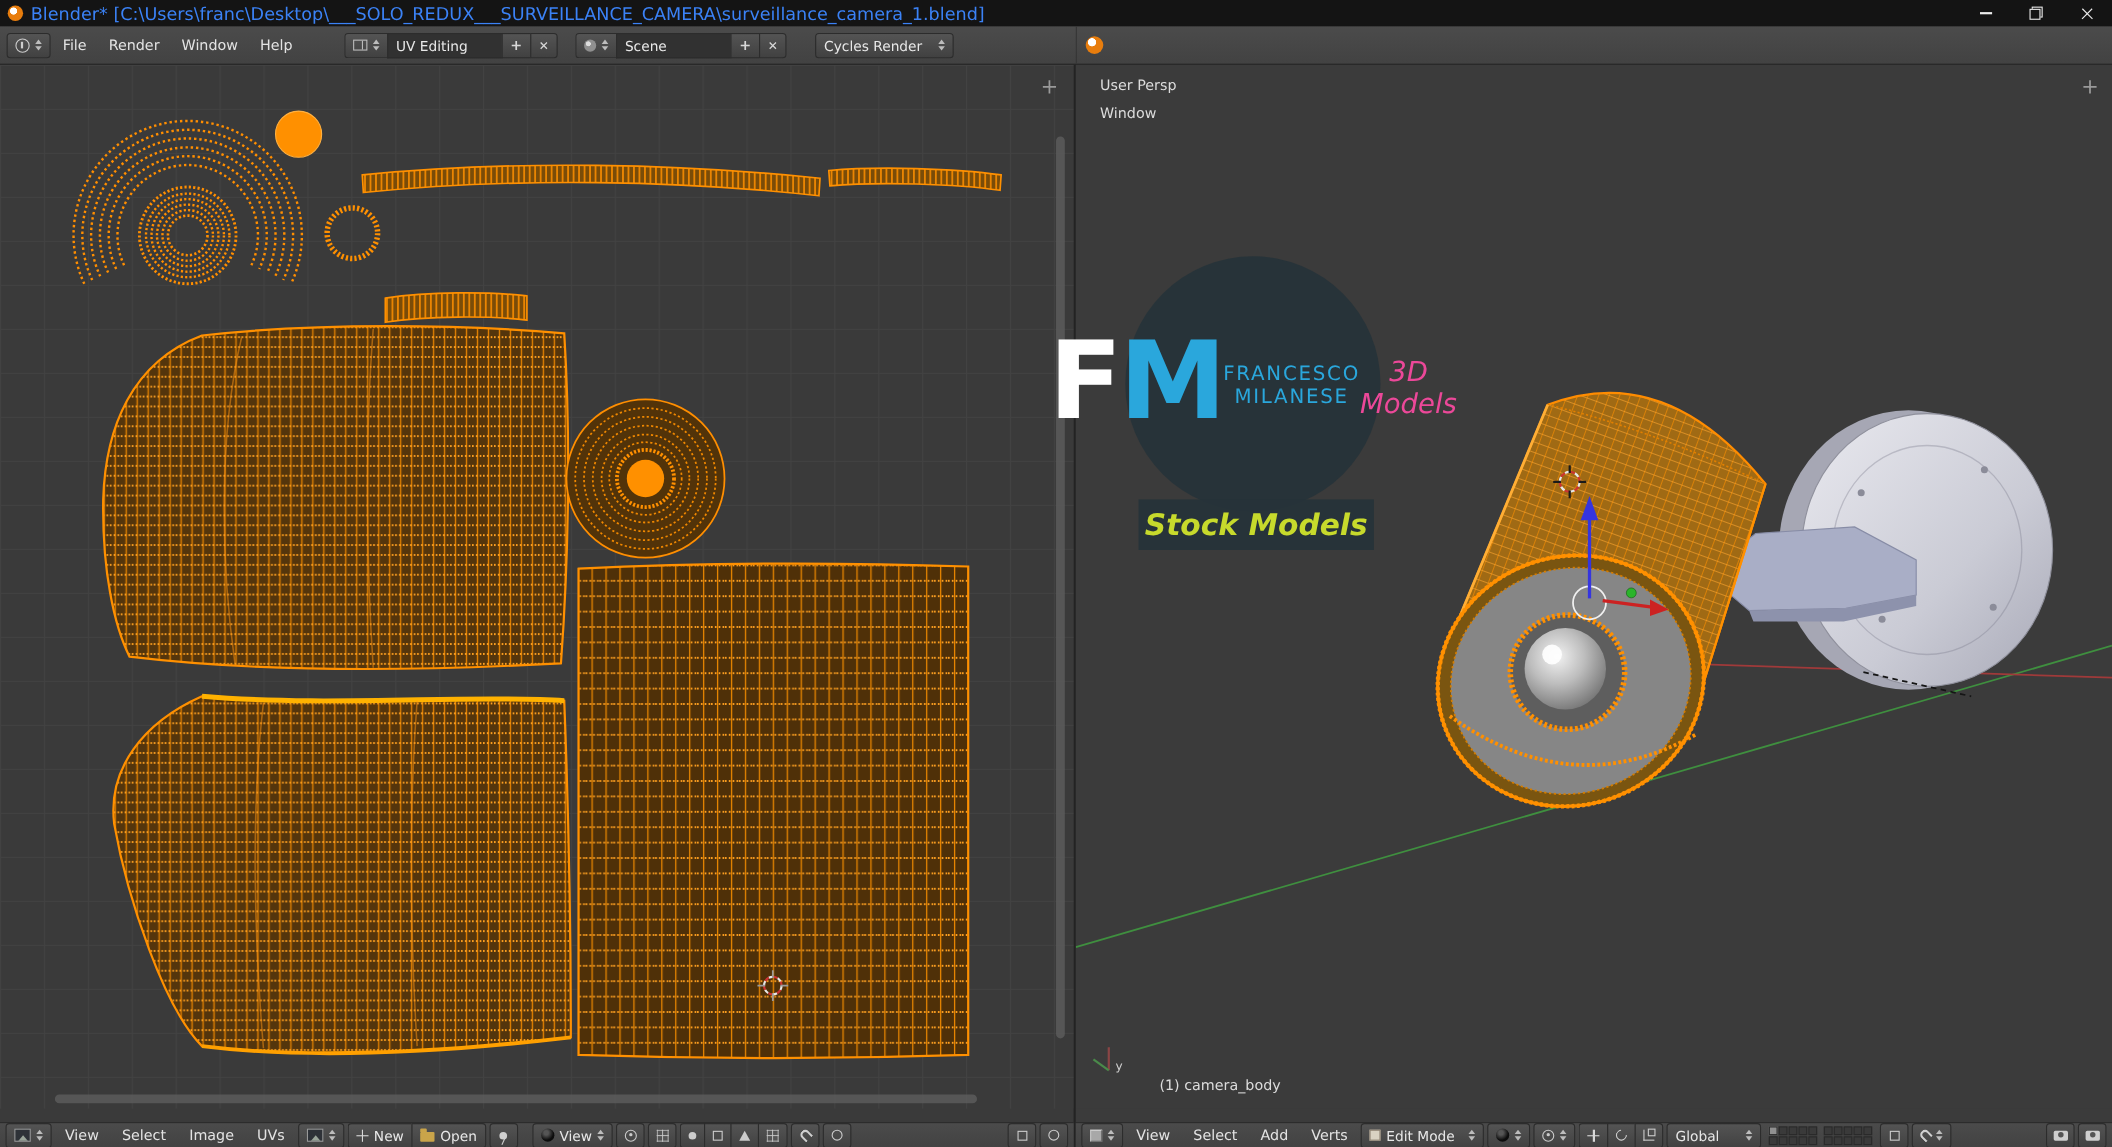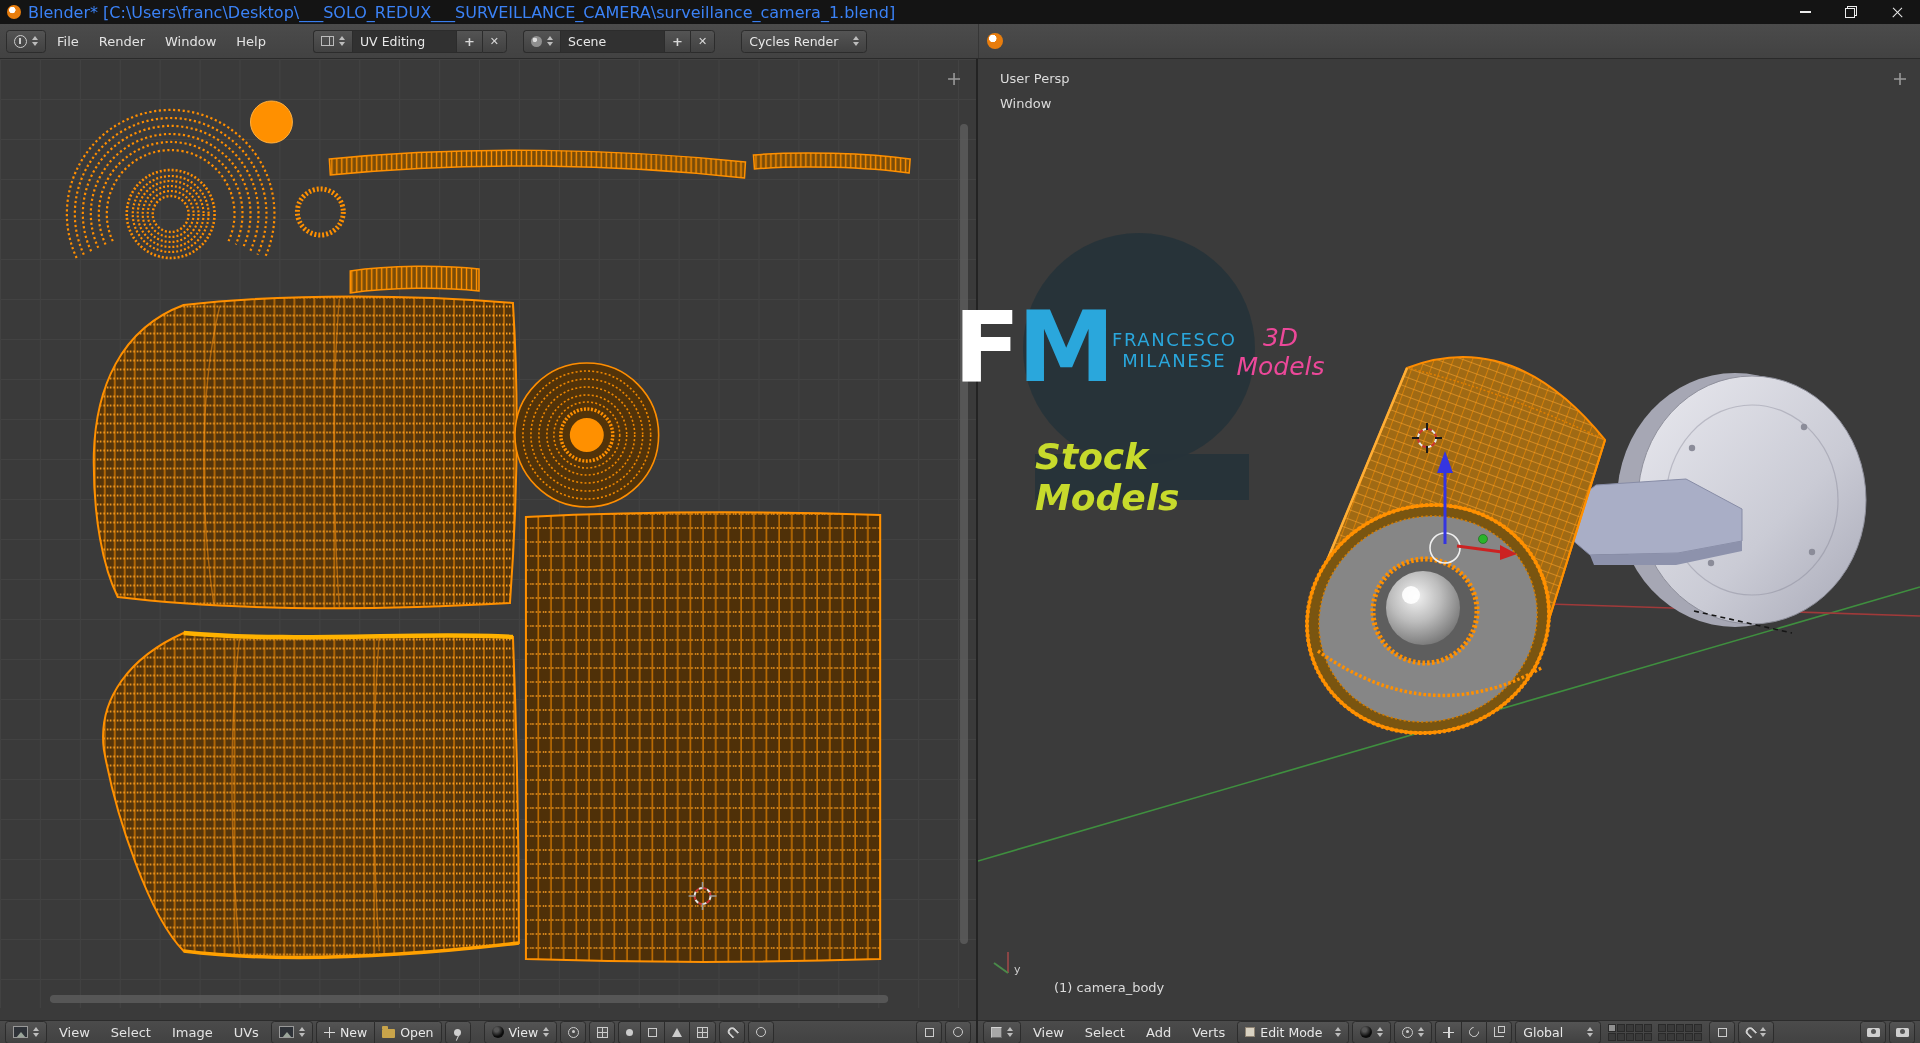--- a/index.html
+++ b/index.html
@@ -93,21 +93,21 @@
   .spacer{flex:1}
   
   .vp-text{position:absolute;font-size:13px;color:#dcdcdc;z-index:3;white-space:nowrap}
   .wm-circle{position:absolute;left:45px;top:174px;width:232px;height:232px;border-radius:50%;z-index:2;
     background:rgba(38,51,57,0.94);display:flex;flex-direction:row;align-items:center;justify-content:center;text-align:center}
   .wm-fm{font-size:98px;font-weight:bold;line-height:0.9;letter-spacing:-3px;margin-top:-4px}
   .wm-fm .f{color:#ffffff}.wm-fm .m{color:#2aa7dc}
   .wm-name{color:#2aa7dc;font-size:18px;letter-spacing:1.6px;margin-top:2px}
   .wm-tagline{color:#ec4899;font-style:italic;font-size:25px;margin-top:5px}
   .wm-banner{position:absolute;left:57px;top:395px;width:214px;height:46px;z-index:2;
-    background:rgba(38,51,57,0.95);color:#c7da2c;font-size:36px;font-weight:bold;font-style:italic;
+    background:rgba(38,51,57,0.95);color:#c7da2c;font-size:27px;font-weight:bold;font-style:italic;
     display:flex;align-items:center;justify-content:center}
 </style>
 </head>
 <body>
 
 <div class="titlebar">
   <div class="blender-icon"></div>
   <div class="titlebar-text">Blender* [C:\Users\franc\Desktop\___SOLO_REDUX___SURVEILLANCE_CAMERA\surveillance_camera_1.blend]</div>
   <div class="win-controls">
     <div class="wc">

